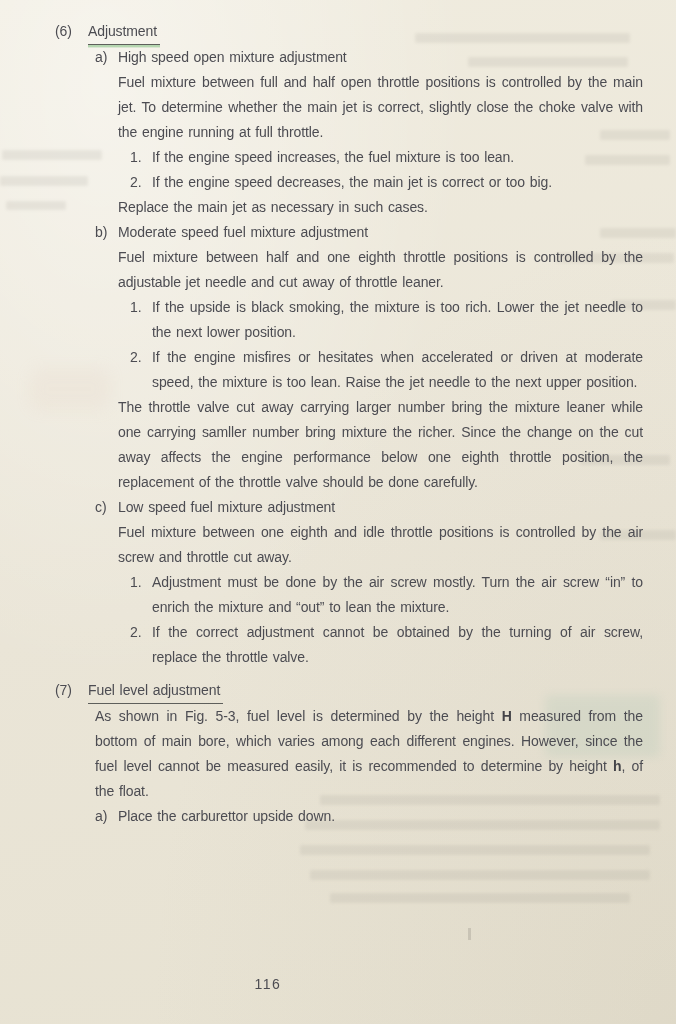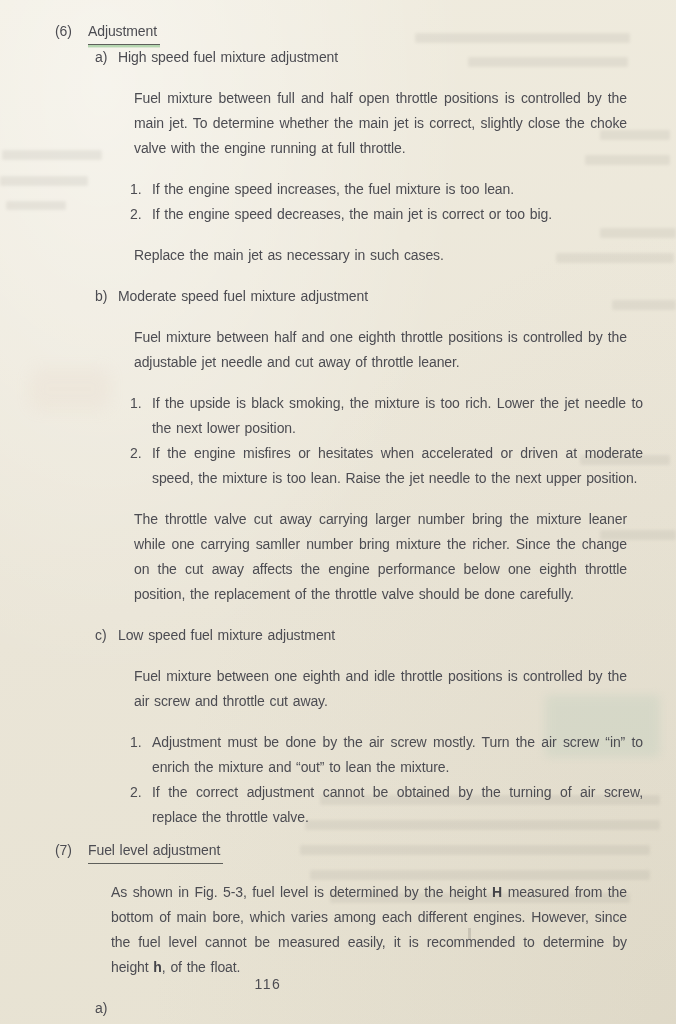--- a/index.html
+++ b/index.html
@@ -23,21 +23,21 @@
   }
   .content{position:absolute;left:55px;top:19px;width:588px;}
   .sec-head{display:flex;}
   .sec-marker{flex:none;width:33px;}
   .sec-title{display:inline-block;align-self:flex-start;padding:0 3px 0 0;border-bottom:1.6px solid #5e5f5b;}
   .u-green{box-shadow:0 2.4px 0 rgba(118,186,118,0.5);}
   .subs{padding-left:40px;}
   .sub-head{display:flex;}
   .sub-marker{flex:none;width:23px;}
   .sub-body{padding-left:23px;}
-  .para{margin:16px;text-align:justify;}
+  .para{margin:0;text-align:justify;}
   .num-item{display:flex;padding-left:12px;}
   .num{flex:none;width:22px;}
   .num-text{flex:1;text-align:justify;}
   .sec7{margin-top:8px;}
   .float-head{font-weight:bold;color:#47474c;}
   .float-sub{display:flex;padding-left:40px;}
   .bold{font-weight:bold;color:#434348;}
   .page-number{
     position:absolute;left:0;top:972px;width:536px;
     text-align:center;letter-spacing:1.5px;color:#4c4c52;
@@ -80,21 +80,21 @@
       <div class="sec-head">
         <span class="sec-marker">(6)</span>
         <span class="sec-title u-green">Adjustment</span>
       </div>
 
       <div class="subs">
 
         <div>
           <div class="sub-head">
             <span class="sub-marker">a)</span>
-            <span>High speed fuel mixture adjustment</span>
+            <span>High speed open mixture adjustment</span>
           </div>
           <div class="sub-body">
             <p class="para">Fuel mixture between full and half open throttle positions is controlled by the main jet.  To determine whether the main jet is correct, slightly close the choke valve with the engine running at full throttle.</p>
             <div class="num-item">
               <span class="num">1.</span>
               <span class="num-text">If the engine speed increases, the fuel mixture is too lean.</span>
             </div>
             <div class="num-item">
               <span class="num">2.</span>
               <span class="num-text">If the engine speed decreases, the main jet is correct or too big.</span>
@@ -149,20 +149,21 @@
         <span class="sec-title">Fuel level adjustment</span>
       </div>
       <div class="subs">
         <p class="para"><span>As shown in Fig. 5-3, fuel level is determined by the height </span><span class="bold">H</span><span> measured from the bottom of main bore, which varies among each different engines.  However, since the fuel level cannot be measured easily, it is recommended to determine by height </span><span class="bold">h</span><span>, of the float.</span></p>
       </div>
     </div>
 
     <div class="section">
       <div class="float-sub">
         <span class="sub-marker">a)</span>
+        <span>Place the carburettor upside down.</span>
       </div>
     </div>
 
   </div>
 
   <div class="page-number">116</div>
 
 </div>
 
 </body></html>

